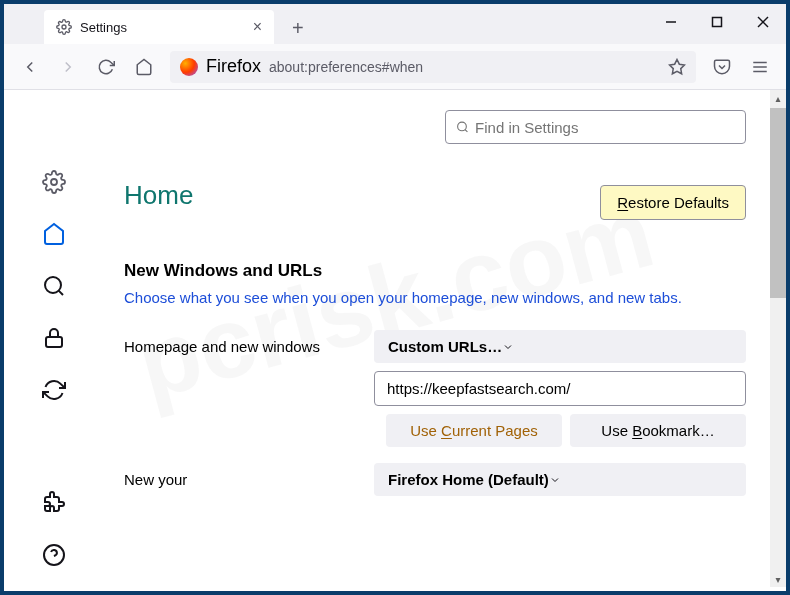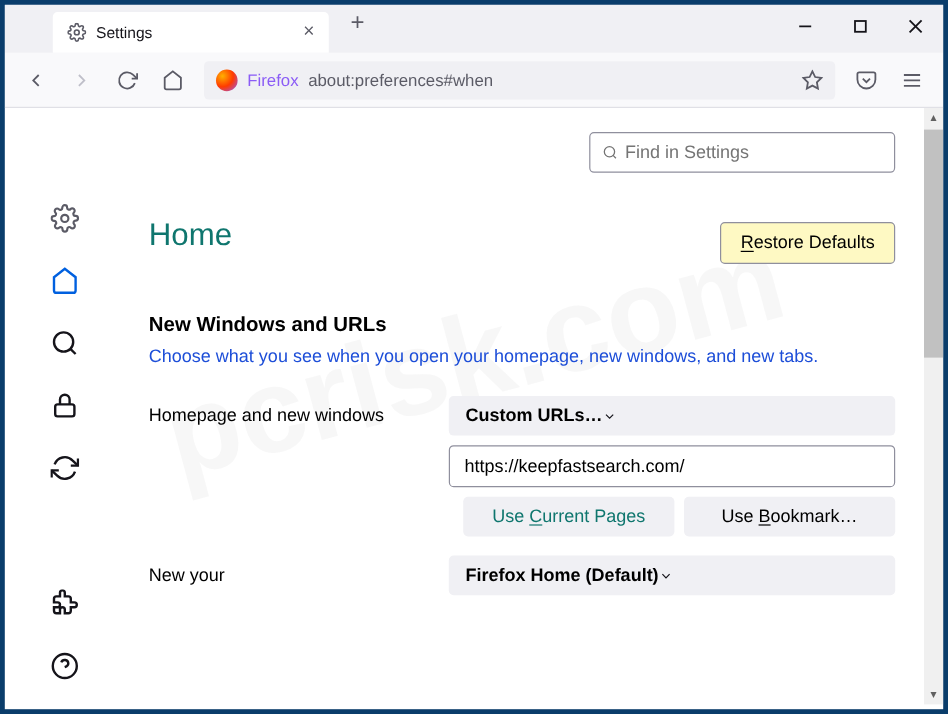--- a/index.html
+++ b/index.html
@@ -21,21 +21,21 @@
       font-weight: bold;
       color: rgba(200, 200, 200, 0.15);
       pointer-events: none;
       z-index: 0;
       white-space: nowrap;
     }
     .titlebar {
       height: 40px;
       background: #f0f0f4;
       display: flex;
-      align-items: flex-start;
+      align-items: flex-end;
       position: relative;
     }
     .tab {
       display: flex;
       align-items: center;
       background: #fff;
       height: 34px;
       margin: 6px 0 0 40px;
       padding: 0 12px;
       border-radius: 4px 4px 0 0;
@@ -92,21 +92,21 @@
       height: 32px;
       background: #f0f0f4;
       border-radius: 4px;
       display: flex;
       align-items: center;
       padding: 0 10px;
       margin: 0 4px;
       gap: 8px;
     }
     .urlbar-text { font-size: 14px; color: #5b5b66; }
-    .urlbar-label { font-size: 14px; color: #8b5cf6; }
+    .urlbar-label { font-size: 18px; color: #000000; }
     .urlbar-spacer { flex: 1; }
     .content-area {
       display: flex;
       height: calc(100% - 90px);
       position: relative;
     }
     .scrollbar {
       position: absolute;
       right: 0;
       top: 0;
@@ -161,21 +161,21 @@
     .main {
       flex: 1;
       padding: 20px 40px 20px 20px;
       position: relative;
       z-index: 1;
     }
     .search-settings {
       position: absolute;
       right: 40px;
       top: 20px;
-      width: 255px;
+      width: 301px;
       height: 34px;
       border: 1px solid #8f8f9d;
       border-radius: 4px;
       display: flex;
       align-items: center;
       padding: 0 10px;
       gap: 6px;
       color: #737373;
       background: #fff;
     }
@@ -256,21 +256,21 @@
     .action-btn {
       flex: 1;
       padding: 8px 12px;
       border: none;
       border-radius: 4px;
       background: #f0f0f4;
       font-size: 15px;
       cursor: pointer;
       text-align: center;
     }
-    .action-btn.disabled { color: #0f766e; margin-left: 12px; }
+    .action-btn.disabled { color: #a16207; margin-left: 12px; }
     .underline { text-decoration: underline; text-decoration-style: solid; text-underline-offset: 2px; }
     svg { display: block; }
     .firefox-logo {
       width: 18px; height: 18px;
       background: radial-gradient(circle at 30% 30%, #ffb000, #ff3b00, #9059ff);
       border-radius: 50%;
     }
   </style>
 </head>
 <body>

